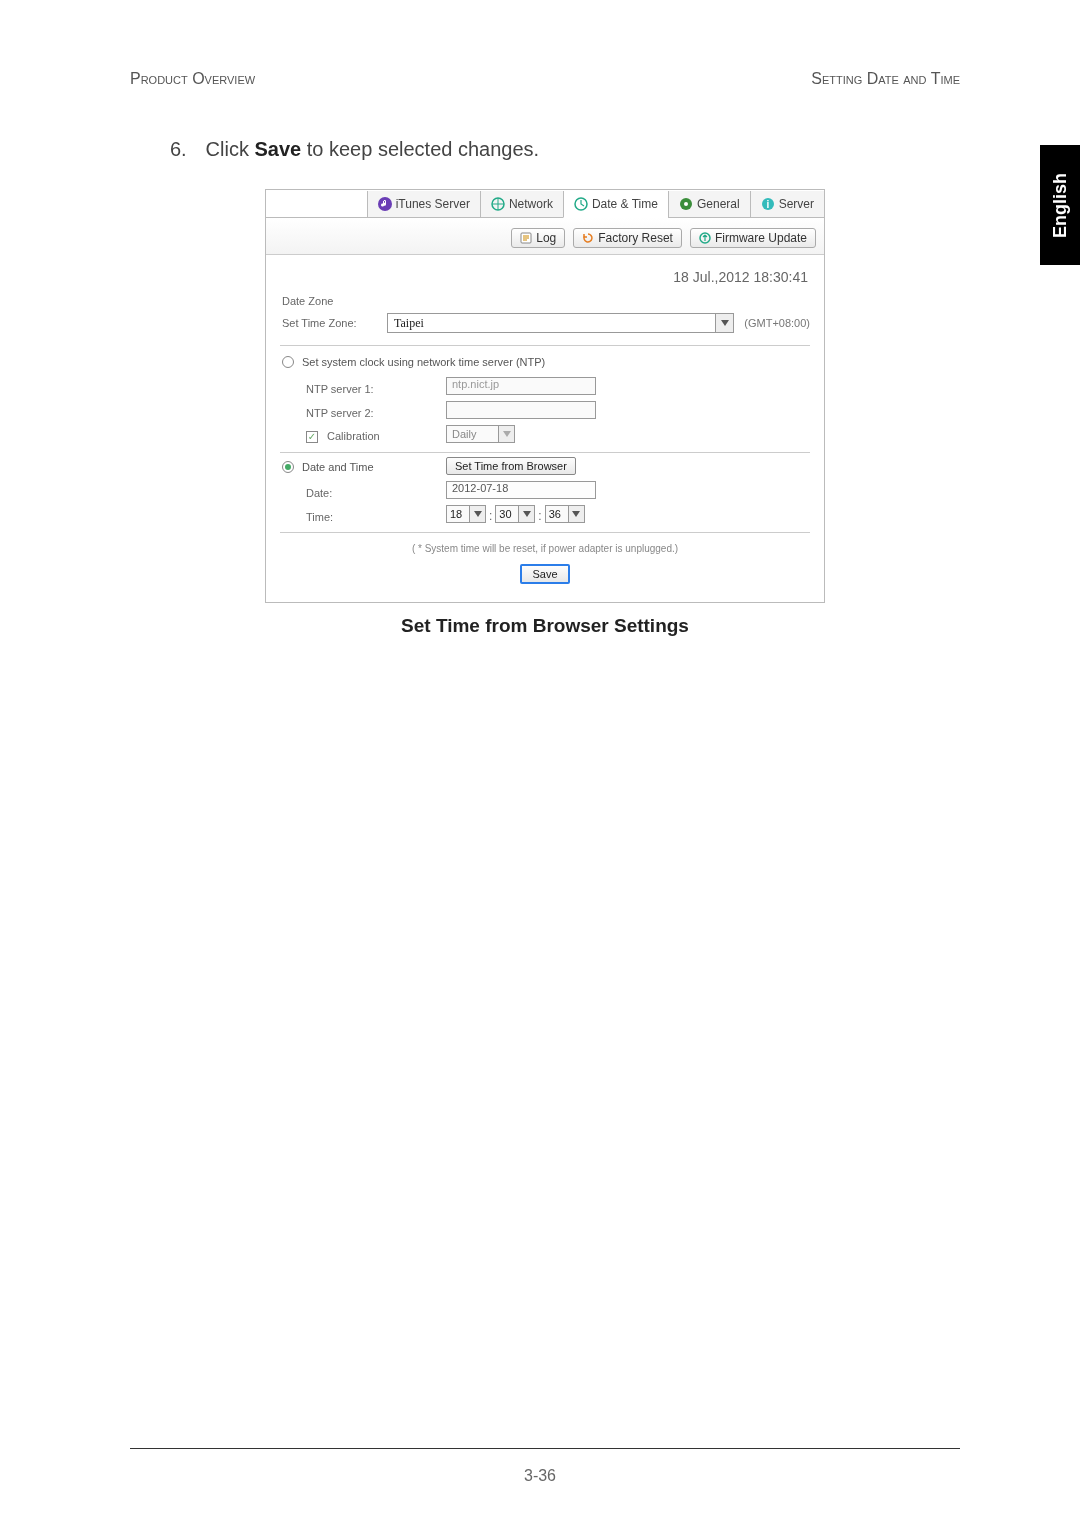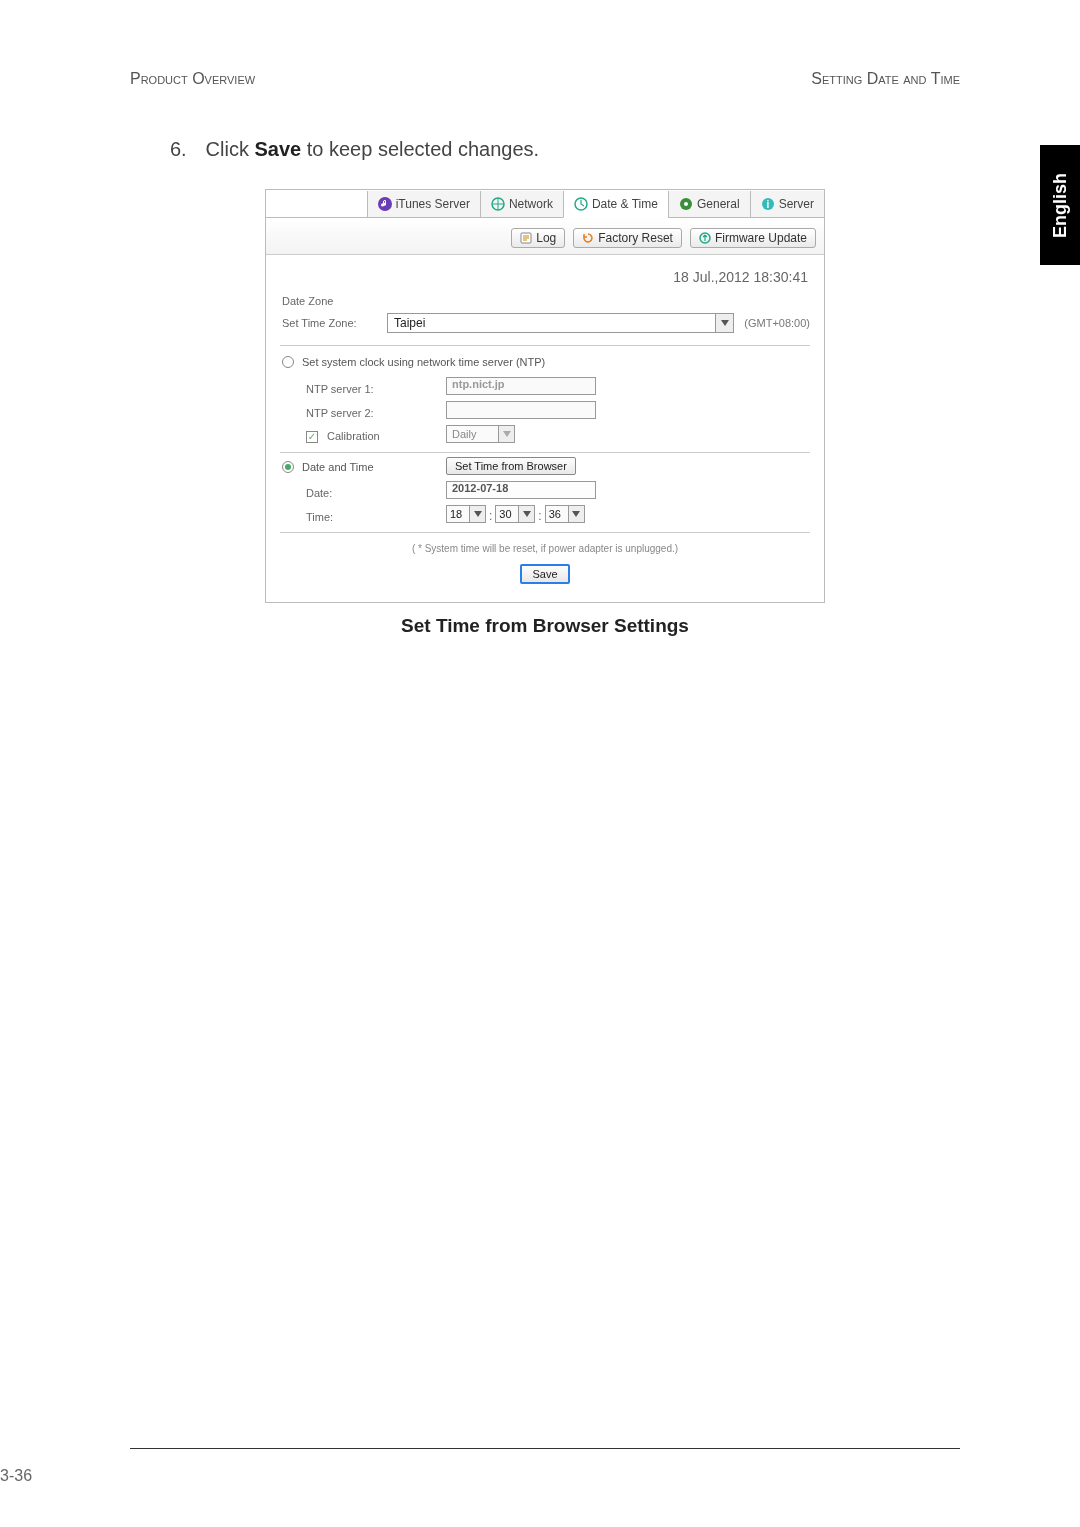--- a/index.html
+++ b/index.html
@@ -123,20 +123,21 @@
     margin-bottom: 8px;
   }
   .tz-row .lab { width: 95px; font-size: 11px; color: #666; }
   .tz-select {
     flex: 1;
     display: flex;
     align-items: center;
     border: 1px solid #999;
     height: 20px;
     background: #fff;
+    font-family: Liberation Serif, serif;
   }
   .tz-select .val { flex: 1; padding: 0 6px; font-size: 12px; color: #222; }
   .tz-select .arrow {
     width: 18px; height: 100%;
     border-left: 1px solid #999;
     background: #eee;
     display:flex; align-items:center; justify-content:center;
   }
   .tz-gmt { font-size: 11px; color: #777; white-space: nowrap; }
 
@@ -155,21 +156,20 @@
   }
   .form-line {
     display: flex; align-items: flex-end;
     padding: 3px 0 3px 26px;
   }
   .form-line .lab { width: 140px; font-size: 11px; color: #666; }
   .tinput {
     border: 1px solid #999; height: 18px; width: 150px;
     padding: 0 5px; font-size: 11px; color: #555;
     background: #fdfdfd;
-    font-weight: bold;
   }
   .tinput.ro { color: #999; background: #fafafa; }
   .checkbox {
     width: 12px; height: 12px; border: 1px solid #888; background: #fff;
     display: inline-flex; align-items: center; justify-content: center;
     margin-right: 6px;
     position: relative;
   }
   .checkbox.checked::after {
     content: "✓"; font-size: 10px; color: #6a6; line-height: 1;
@@ -208,20 +208,21 @@
     text-align: center;
     font-weight: bold;
     font-size: 19px;
     color: #222;
     margin-top: 6px;
   }
   .page-number {
     position: absolute;
     bottom: 42px;
     left: 0; right: 0;
+    text-align: center;
     font-size: 16px;
     color: #666;
   }
   .hr-bottom {
     position: absolute;
     bottom: 78px;
     left: 130px; right: 120px;
     border-top: 1px solid #333;
   }
   svg { display: block; }

